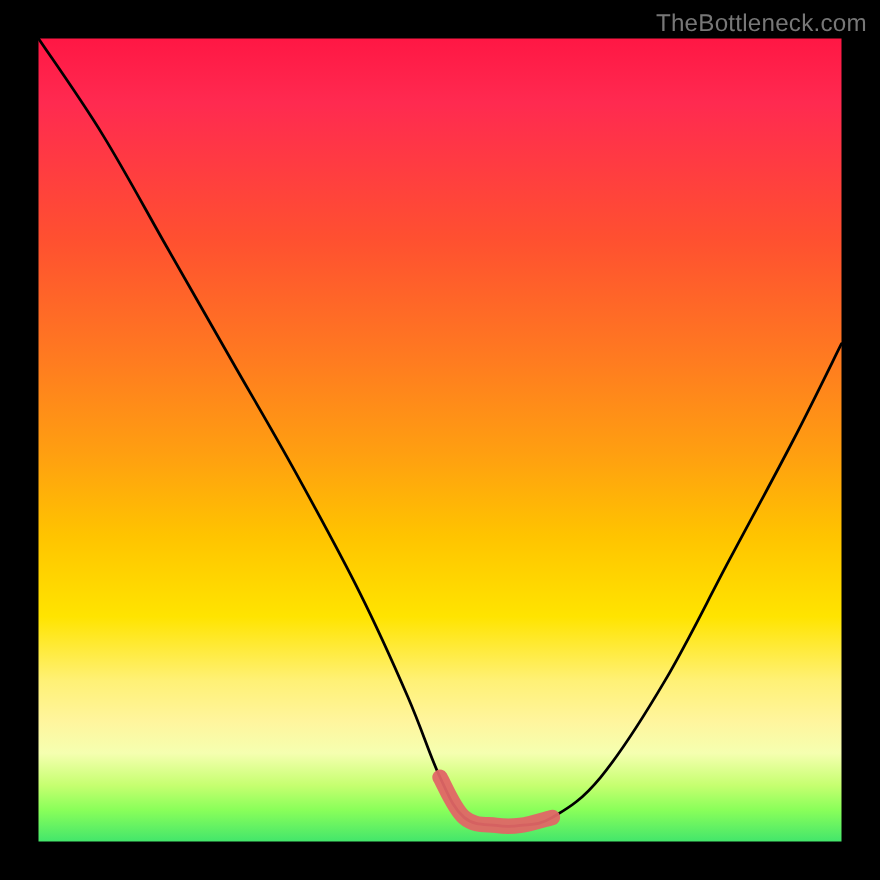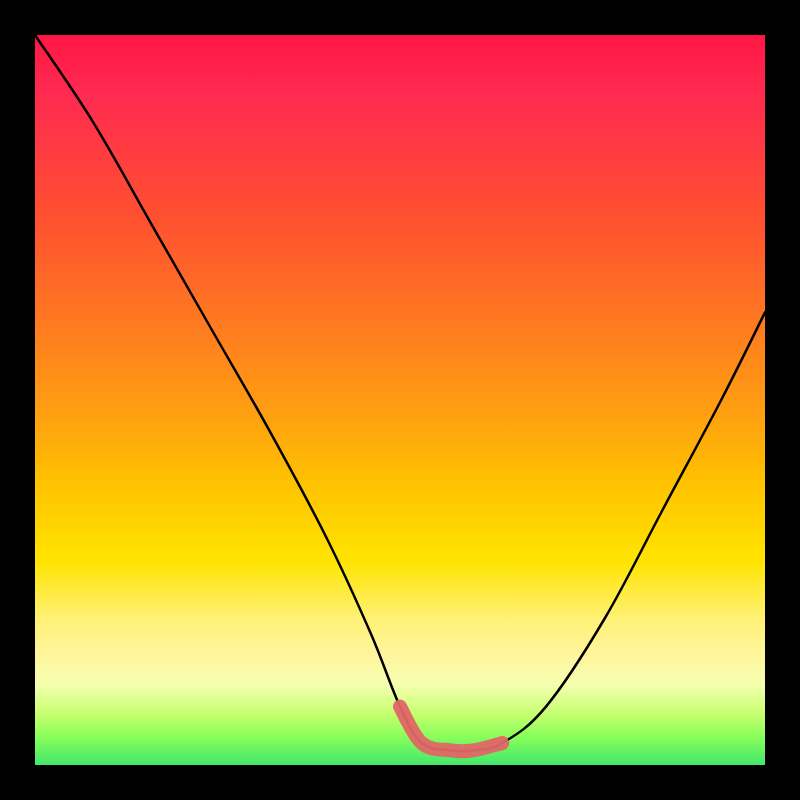--- a/index.html
+++ b/index.html
@@ -55,19 +55,20 @@
     top: 0;
     width: 730px;
     height: 730px;
     overflow: visible;
   }
 </style>
 </head>
 <body>
 
 <div class="frame">
+  <div class="watermark">TheBottleneck.com</div>
   <div class="plot">
     <svg class="curve" viewBox="0 0 730 730" preserveAspectRatio="none">
       <path id="mainPath" fill="none" stroke="#000" stroke-width="2.5" stroke-linecap="round" d="M 0.0 0.0 C 10.5 15.8, 37.4 53.4, 58.4 87.6 C 79.4 121.8, 95.8 153.0, 116.8 189.8 C 137.8 226.6, 154.2 255.2, 175.2 292.0 C 196.2 328.8, 212.6 356.1, 233.6 394.2 C 254.6 432.3, 273.6 466.9, 292.0 503.7 C 310.4 540.5, 322.7 568.4, 335.8 598.6 C 348.9 628.8, 355.8 651.9, 365.0 671.6 C 374.2 691.3, 377.7 700.2, 386.9 708.1 C 396.1 716.0, 406.9 714.1, 416.1 715.4 C 425.3 716.7, 428.8 716.7, 438.0 715.4 C 447.2 714.1, 454.1 716.0, 467.2 708.1 C 480.3 700.2, 492.6 693.9, 511.0 671.6 C 529.4 649.3, 548.4 619.5, 569.4 584.0 C 590.4 548.5, 606.8 513.9, 627.8 474.5 C 648.8 435.1, 667.8 400.5, 686.2 365.0 C 704.6 329.5, 722.1 293.2, 730.0 277.4"></path>
       <path id="hlPath" fill="none" stroke="#e06666" stroke-width="14" stroke-linecap="round" stroke-linejoin="round" opacity="0.95" d="M 365.0 671.6 C 368.9 678.2, 377.7 700.2, 386.9 708.1 C 396.1 716.0, 406.9 714.1, 416.1 715.4 C 425.3 716.7, 428.8 716.7, 438.0 715.4 C 447.2 714.1, 461.9 709.4, 467.2 708.1"></path>
     </svg>
   </div>
 </div>
 
 </body></html>

